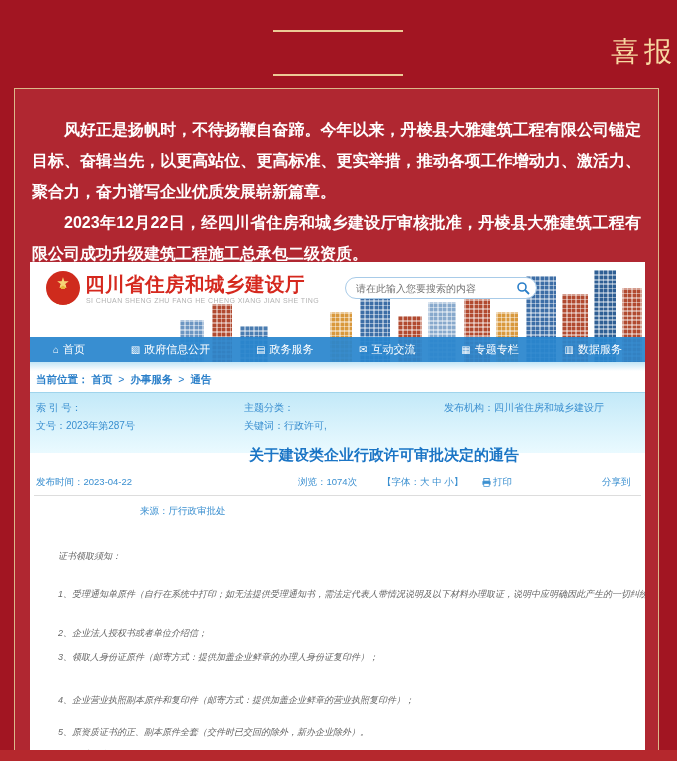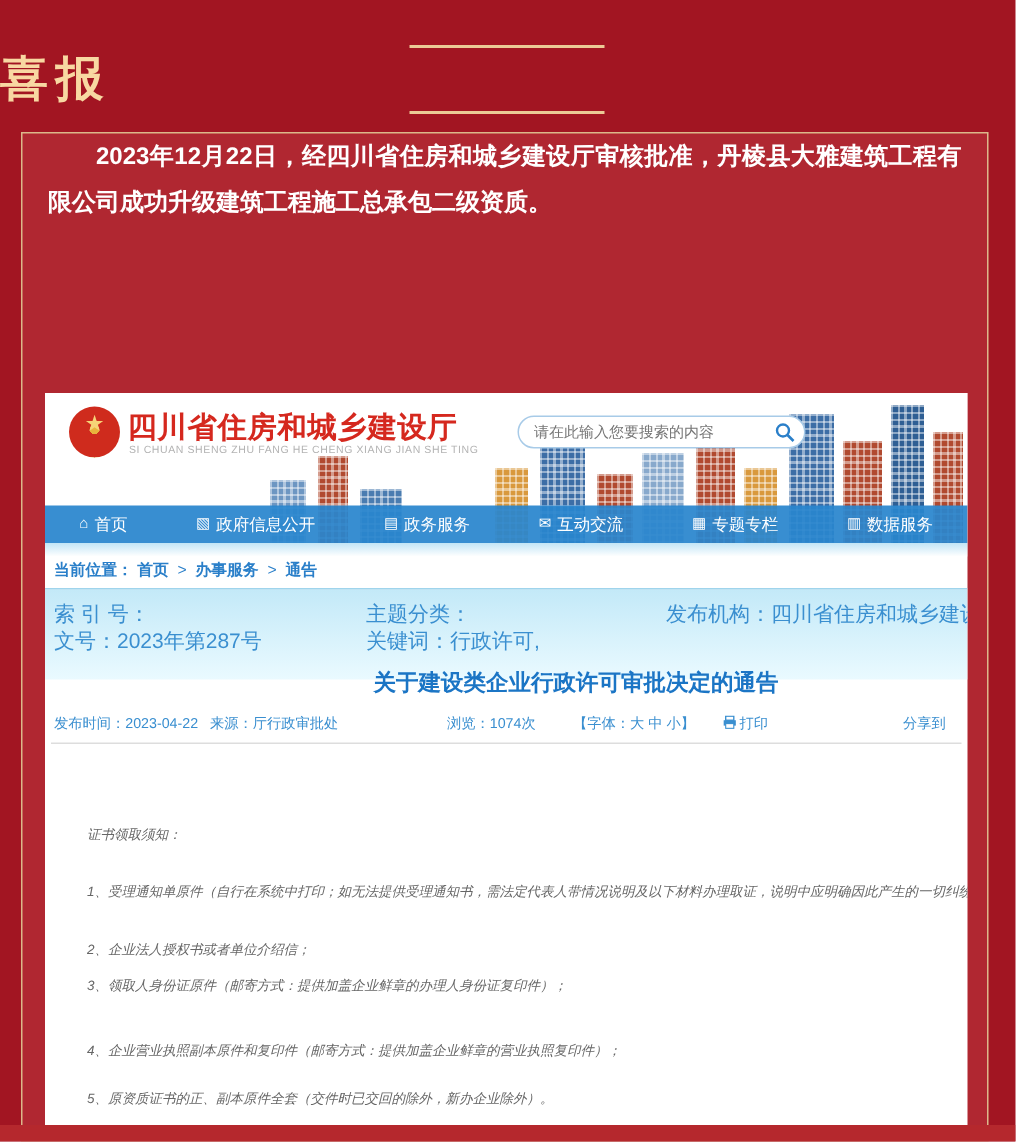--- a/index.html
+++ b/index.html
@@ -9,22 +9,22 @@
     font-family:"Liberation Sans","DejaVu Sans",sans-serif;
   }
   .page{position:absolute;inset:0;}
 
   
   .banner{position:absolute;top:0;left:0;width:677px;height:88px;}
   .banner .gold-line{position:absolute;left:273px;width:130px;height:0;border-top:2px solid #ecca96;}
   .banner .gold-line.top{top:30px;}
   .banner .gold-line.bottom{top:74px;}
   .banner-title{
-    position:absolute;top:33px;left:0;width:100%;text-align:left;
-    color:#f8d8a2;font-size:32px;font-weight:bold;letter-spacing:5px;line-height:38px;
+    position:absolute;top:33px;left:0;width:100%;text-align:right;
+    color:#f8d8a2;font-size:28px;font-weight:normal;letter-spacing:5px;line-height:38px;
   }
 
   
   .frame{
     position:absolute;left:14px;top:88px;width:645px;height:673px;
     border:1px solid #dcb88a;background:#b02731;box-sizing:border-box;
   }
   .intro{
     margin:0;padding:0 17px;color:#ffffff;font-weight:bold;
     font-size:16px;line-height:31px;text-indent:2em;text-align:justify;
@@ -96,34 +96,34 @@
     color:#2a7fc9;font-size:10.5px;font-weight:bold;
   }
   .breadcrumb a{color:#2a7fc9;text-decoration:none;cursor:pointer;}
   .breadcrumb .sep{margin:0 3px;font-weight:normal;}
 
   
   .info-table{
     position:absolute;left:0;top:130px;width:615px;height:61px;
     background:linear-gradient(to bottom,#c3e9f8,#eafaff);
     border-top:1px solid #9fd4ec;
-    color:#3a8fd0;font-size:14px;
+    color:#3a8fd0;font-size:10px;
   }
   .info-table span{position:absolute;white-space:nowrap;}
   .it-r1{top:8px;} .it-r2{top:26px;}
   .it-c1{left:6px;} .it-c2{left:214px;} .it-c3{left:414px;}
 
   
   .article-title{
     position:absolute;left:0;top:184px;width:666px;text-align:center;white-space:nowrap;
     color:#1b75c5;font-size:15px;font-weight:bold;padding-left:42px;
   }
   .meta-row{position:absolute;left:0;top:214px;width:615px;height:16px;color:#3a8fd0;font-size:9.5px;}
   .meta-row span{position:absolute;white-space:nowrap;}
-  .m-time{left:6px;} .m-src{left:110px;} .m-views{left:268px;}
+  .m-time{left:6px;} .m-src{left:110px;margin-top:29px;} .m-views{left:268px;}
   .m-font{left:352px;cursor:pointer;} .m-print{left:452px;cursor:pointer;} .m-share{left:572px;cursor:pointer;}
   .m-print svg{vertical-align:-2px;margin-right:2px;}
   .meta-divider{position:absolute;left:4px;top:233px;width:607px;border-top:1px solid #dddddd;}
 
   .notice-title{
     position:absolute;left:0;top:252px;width:615px;text-align:center;
     color:#666;font-size:9px;
   }
   .body-line{position:absolute;left:28px;white-space:nowrap;color:#666;font-size:9px;font-style:italic;}
   .bl-intro{top:288px;}
@@ -138,20 +138,21 @@
 
 <div class="page">
 
   <div class="banner">
     <div class="gold-line top"></div>
     <div class="banner-title">喜报</div>
     <div class="gold-line bottom"></div>
   </div>
 
   <div class="frame">
+    <p class="intro first">风好正是扬帆时，不待扬鞭自奋蹄。今年以来，丹棱县大雅建筑工程有限公司锚定目标、奋辑当先，以更高站位、更高标准、更实举措，推动各项工作增动力、激活力、聚合力，奋力谱写企业优质发展崭新篇章。</p>
     <p class="intro">2023年12月22日，经四川省住房和城乡建设厅审核批准，丹棱县大雅建筑工程有限公司成功升级建筑工程施工总承包二级资质。</p>
   </div>
 
   <div class="site">
 
     <div class="skyline">
       <div class="bldg" style="left:150px;width:24px;height:42px;background-color:#6d96c2;"></div>
       <div class="bldg" style="left:182px;width:20px;height:58px;background-color:#b14a30;"></div>
       <div class="bldg" style="left:210px;width:28px;height:36px;background-color:#4a7cb0;"></div>
       <div class="bldg" style="left:300px;width:22px;height:50px;background-color:#d9993d;"></div>

